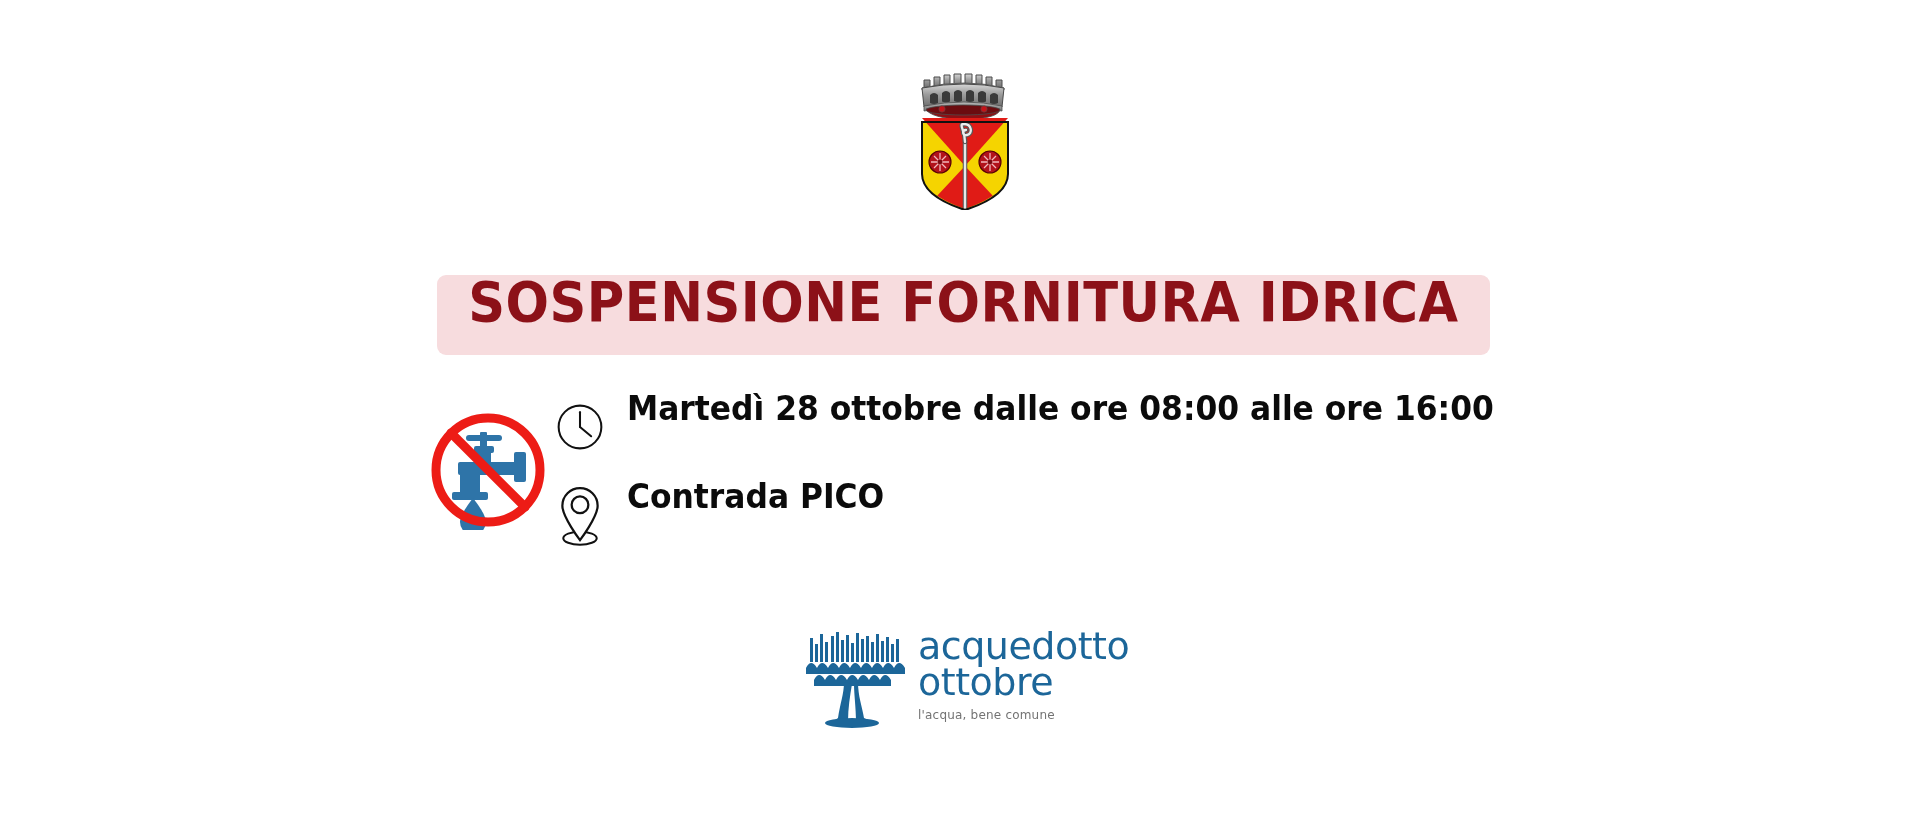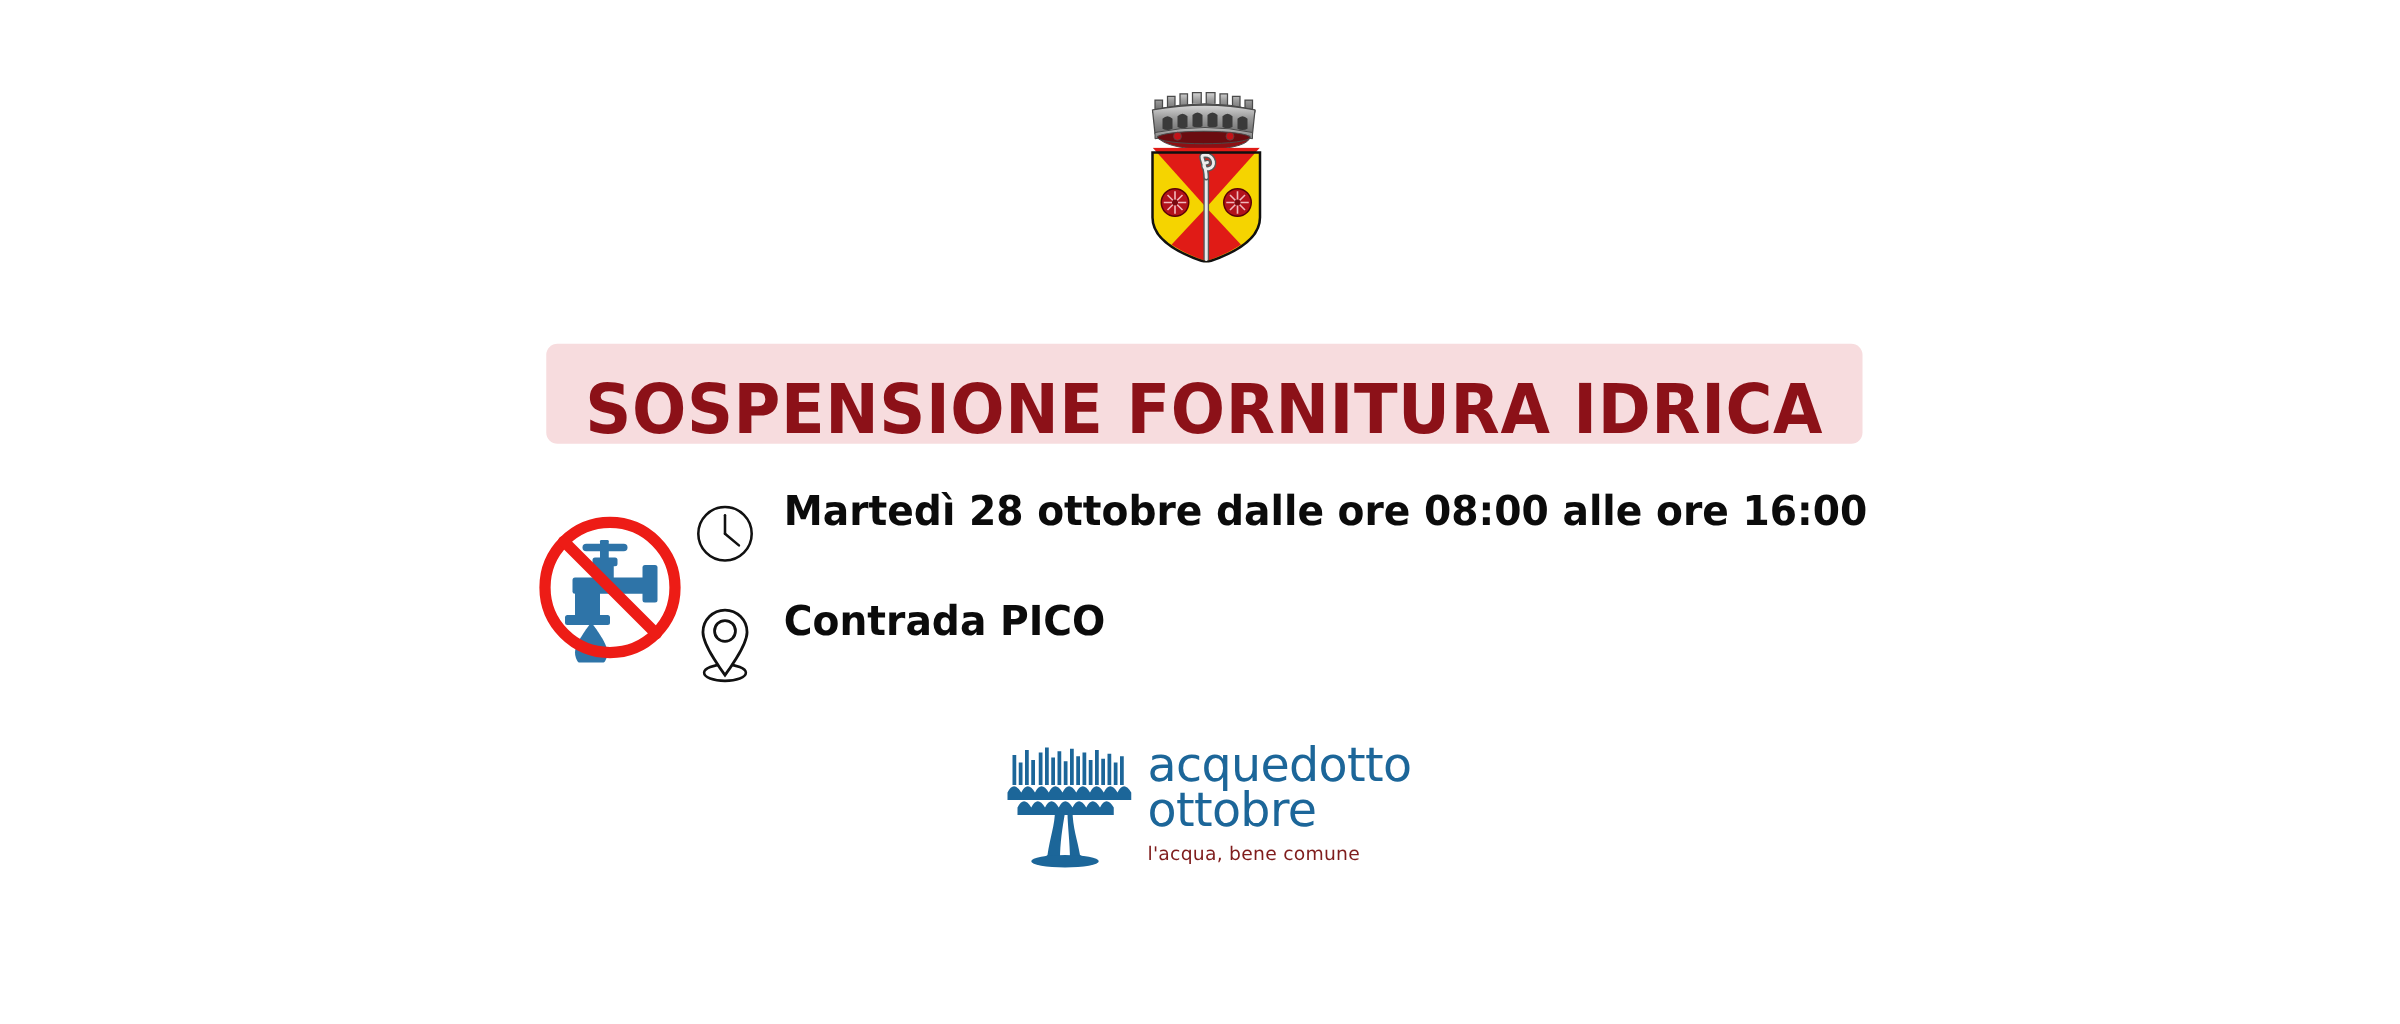--- a/index.html
+++ b/index.html
@@ -35,21 +35,21 @@
   
   .title-banner {
     position: absolute;
     left: 437px;
     top: 275px;
     width: 1053px;
     height: 80px;
     background: #F7DCDE;
     border-radius: 9px;
     display: flex;
-    align-items: flex-end;
+    align-items: flex-start;
     justify-content: center;
   }
   .title-text {
     color: #8C1118;
     font-family: "DejaVu Sans", sans-serif;
     font-size: 55px;
     font-weight: bold;
     letter-spacing: 0.5px;
     line-height: 1;
     white-space: nowrap;
@@ -90,21 +90,21 @@
     line-height: 1;
     white-space: nowrap;
     transform: scaleX(0.95);
     transform-origin: left center;
   }
 
   
   .aqp-logo {
     position: absolute;
     left: 800px;
-    top: 588px;
+    top: 622px;
     width: 320px;
     height: 115px;
   }
   .aqp-tree { position: absolute; left: 0; top: 0; width: 112px; height: 112px; }
   .aqp-words {
     position: absolute;
     left: 118px;
     top: 6px;
     width: 200px;
   }
@@ -112,23 +112,23 @@
     color: #1C6699;
     font-family: "DejaVu Sans", sans-serif;
     font-size: 38px;
     font-weight: normal;
     line-height: 0.96;
     letter-spacing: -0.5px;
     white-space: nowrap;
   }
   .aqp-tag {
     margin-top: 7px;
-    color: #7f1d1d;
+    color: #737373;
     font-family: "DejaVu Sans", sans-serif;
-    font-size: 15px;
+    font-size: 12px;
     letter-spacing: 0.2px;
     white-space: nowrap;
   }
 </style>
 </head>
 <body>
 
 <div class="poster">
 
   <div class="crest">

